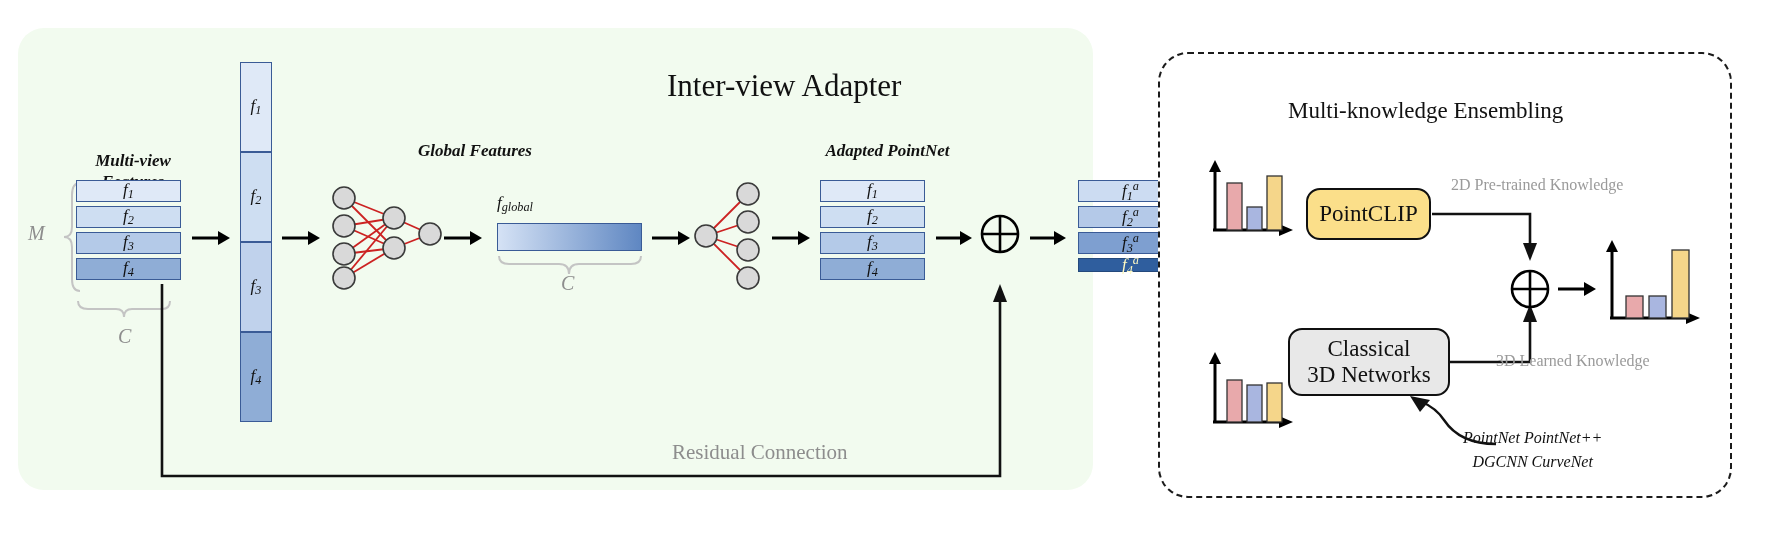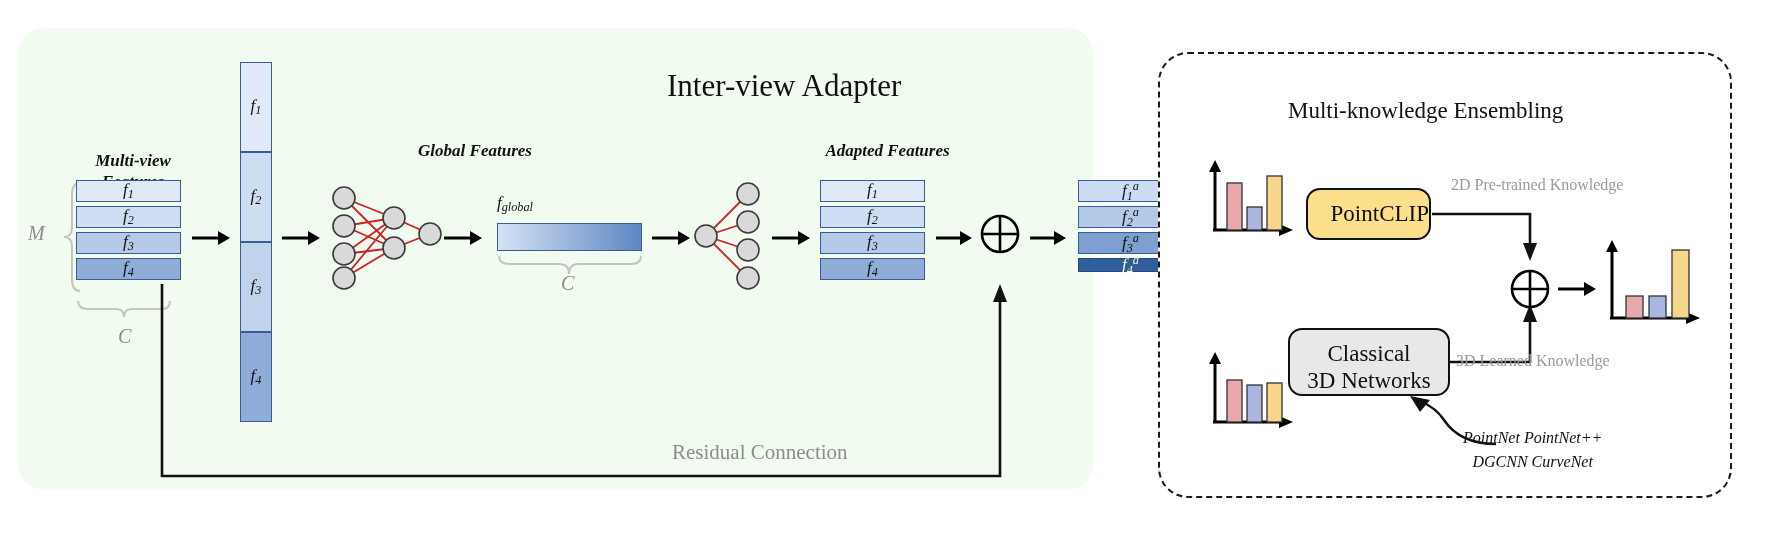--- a/index.html
+++ b/index.html
@@ -16,21 +16,21 @@
   .caption{position:absolute;font-style:italic;font-weight:bold;color:#111;
        font-size:17px;text-align:center;line-height:1.25;white-space:nowrap;}
   .fbox{position:absolute;border:1.6px solid #3a5b96;box-sizing:border-box;
        display:flex;align-items:center;justify-content:center;
        font-style:italic;font-size:17px;color:#111;}
   .greylbl{position:absolute;color:#8d8d8d;font-size:20px;font-style:italic;}
   .arrow{position:absolute;}
   .glabel{position:absolute;color:#9a9a9a;font-size:16px;
        font-family:"Liberation Serif",serif;white-space:nowrap;}
   .nodebox{position:absolute;border:2.4px solid #101010;border-radius:14px;
-       display:flex;align-items:center;justify-content:flex-end;text-align:center;
+       display:flex;align-items:center;justify-content:center;text-align:center;
        font-size:23px;color:#111;line-height:1.15;box-sizing:border-box;}
   .mini{position:absolute;}
   .sub{font-size:0.72em;vertical-align:-0.28em;}
   .sup{font-size:0.72em;vertical-align:0.52em;}
   .italic-list{position:absolute;font-style:italic;font-size:16px;color:#111;
        white-space:nowrap;text-align:center;line-height:1.5;}
   svg{overflow:visible;}
 </style>
 </head>
 <body>
@@ -39,21 +39,21 @@
 
 <div class="title t-left">Inter-view Adapter</div>
 
 <div class="caption" style="left:68px;top:110px;width:130px;margin-top:40px;">
   <div>Multi-view</div>
   <div>Features</div>
 </div>
 
 <div class="caption" style="left:395px;top:140px;width:160px;">Global Features</div>
 
-<div class="caption" style="left:800px;top:140px;width:175px;">Adapted Features</div>
+<div class="caption" style="left:800px;top:140px;width:175px;">Adapted PointNet</div>
 
 <svg class="mini" style="left:56px;top:175px;" width="130" height="145">
   <path d="M24 8 Q16 8 16 20 L16 52 Q16 62 8 62 Q16 62 16 72 L16 104 Q16 116 24 116" fill="none" stroke="#c4c4c4" stroke-width="2"></path>
   <path d="M22 126 Q22 134 32 134 L60 134 Q68 134 68 142 Q68 134 76 134 L106 134 Q114 134 114 126" fill="none" stroke="#c4c4c4" stroke-width="2"></path>
 </svg>
 <div class="greylbl" style="left:28px;top:222px;">M</div>
 <div class="greylbl" style="left:118px;top:325px;">C</div>
 
 <div class="fbox" style="left:76px;top:180px;width:105px;height:22px;background:#dfe9f7;">
   <span>f<span class="sub">1</span></span>
@@ -242,21 +242,21 @@
 <svg class="arrow" style="left:1430px;top:205px;" width="120" height="140">
   <path d="M2 9 L100 9 L100 42" fill="none" stroke="#111" stroke-width="2.6"></path>
   <polygon points="93,38 100,56 107,38" fill="#111"></polygon>
 </svg>
 <svg class="arrow" style="left:1450px;top:296px;" width="120" height="130">
   <path d="M0 66 L80 66 L80 22" fill="none" stroke="#111" stroke-width="2.6"></path>
   <polygon points="73,26 80,8 87,26" fill="#111"></polygon>
 </svg>
 
 <div class="glabel" style="left:1451px;top:176px;">2D Pre-trained Knowledge</div>
-<div class="glabel" style="left:1456px;top:352px;">3D Learned Knowledge</div>
+<div class="glabel" style="left:1496px;top:352px;">3D Learned Knowledge</div>
 
 <svg class="mini" style="left:1508px;top:267px;" width="44" height="44">
   <circle cx="22" cy="22" r="18" fill="none" stroke="#000" stroke-width="2.6"></circle>
   <line x1="4" y1="22" x2="40" y2="22" stroke="#000" stroke-width="2.6"></line>
   <line x1="22" y1="4" x2="22" y2="40" stroke="#000" stroke-width="2.6"></line>
 </svg>
 
 <svg class="arrow" style="left:1558px;top:279px;" width="42" height="20">
   <line x1="0" y1="10" x2="26" y2="10" stroke="#000" stroke-width="3"></line>
   <polygon points="26,3 38,10 26,17" fill="#000"></polygon>

